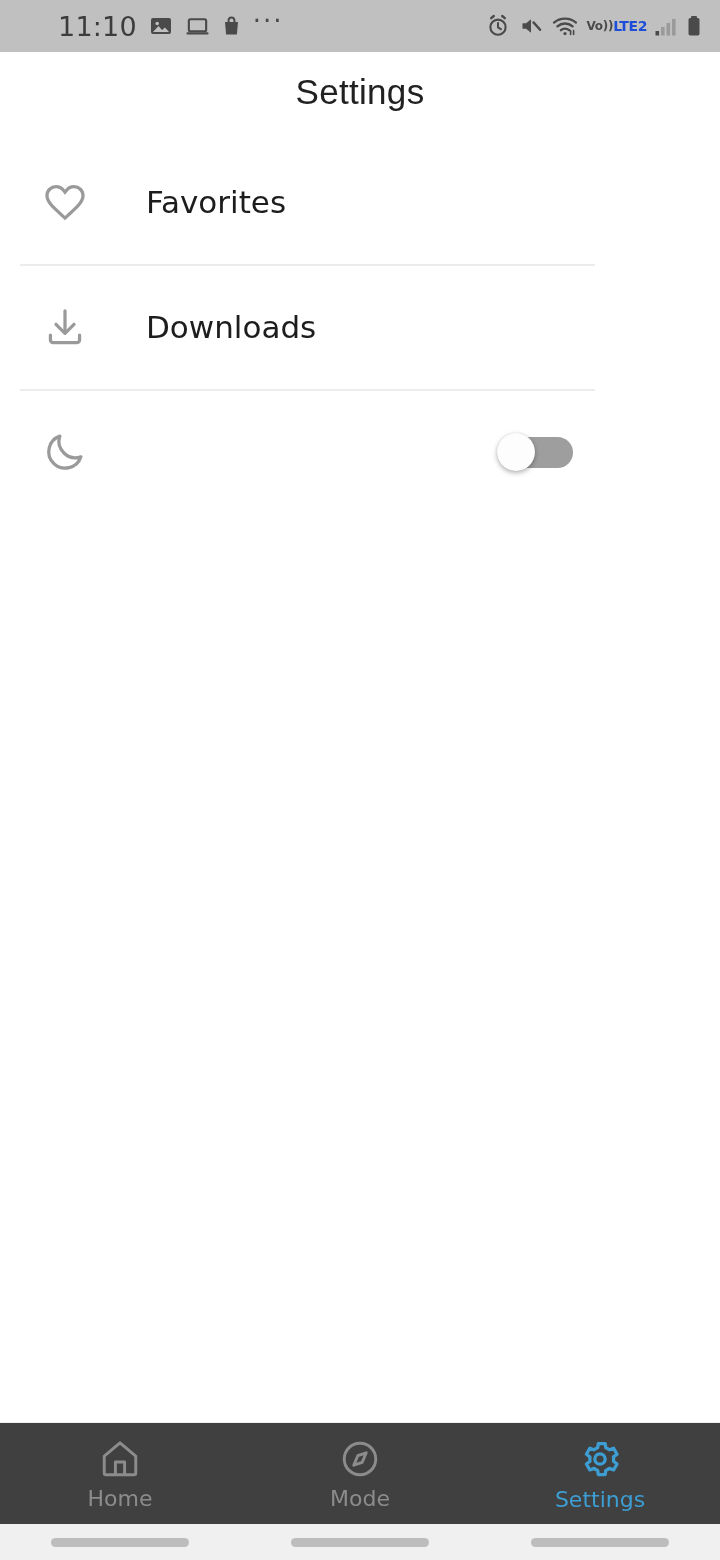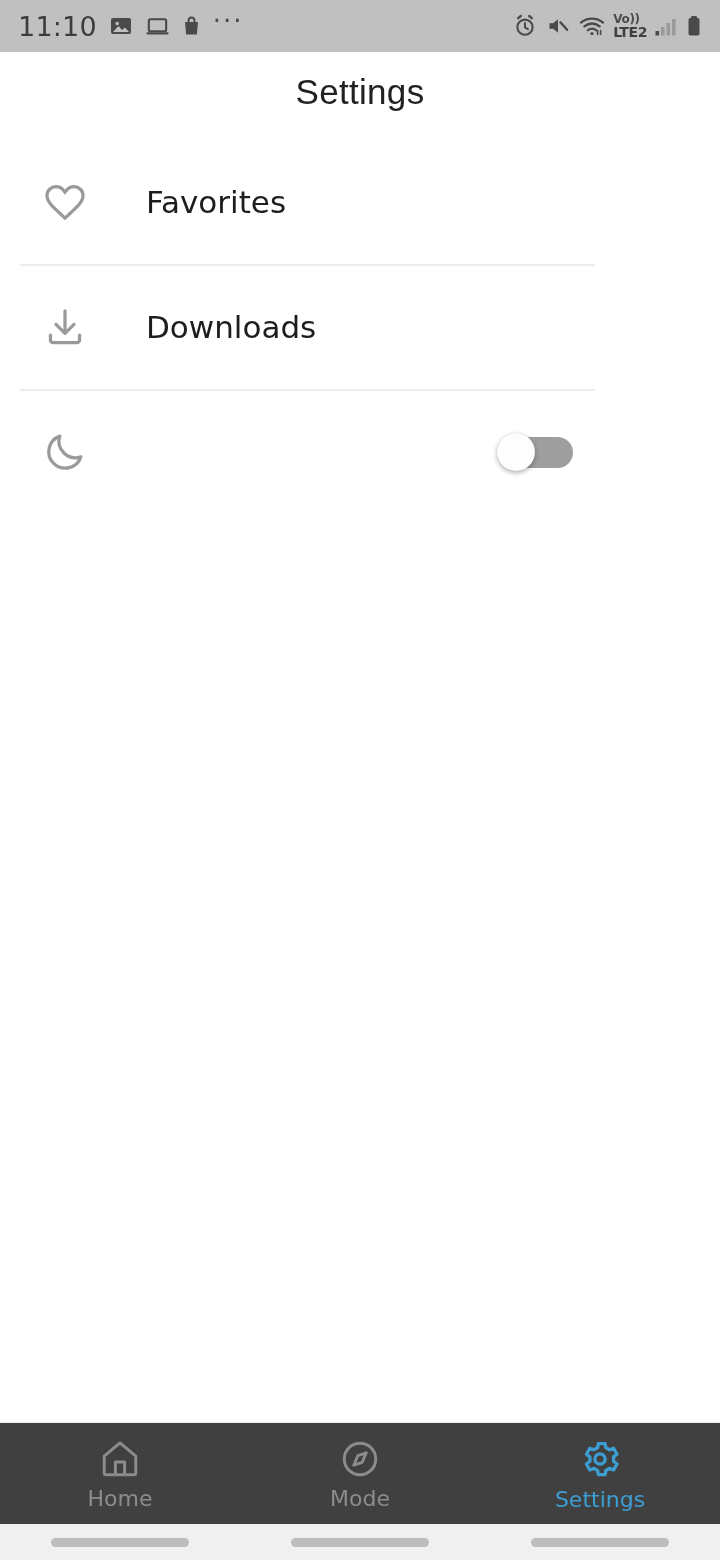--- a/index.html
+++ b/index.html
@@ -12,26 +12,26 @@
   .phone { position:relative; width:720px; height:1560px; background:#ffffff; }
 
   
   .statusbar {
     position:absolute; top:0; left:0; width:720px; height:52px;
     background:#c0c0c0; display:flex; align-items:center;
     padding:0 18px; color:#4a4a4a;
   }
   .sb-left { display:flex; align-items:center; gap:12px; }
   .sb-right { display:flex; align-items:center; gap:9px; margin-left:auto; }
-  .sb-time { font-size:27px; color:#3c3c3c; letter-spacing:.2px; line-height:1; }
+  .sb-time { font-size:27px; color:#3c3c3c; letter-spacing:.2px; line-height:1;margin-left:40px; }
   .sb-dots { font-size:26px; letter-spacing:2px; color:#4a4a4a; line-height:.6; padding-bottom:8px; }
   .sb-ico { display:block; }
-  .volte { display:flex; flex-direction:column; line-height:1; margin:0 -1px; }
+  .volte { display:flex; align-items:center; line-height:1; margin:0 -1px; }
   .volte .v1 { font-size:12px; font-weight:bold; color:#4a4a4a; letter-spacing:-.3px; }
-  .volte .v2 { font-size:14px; font-weight:bold; color:#404040; letter-spacing:-.4px; }
+  .volte .v2 { font-size:14px; font-weight:bold; color:#1d4ed8; letter-spacing:-.4px; }
 
   
   .page-title {
     position:absolute; top:72px; left:0; width:720px;
     text-align:center; font-size:35px; color:#212121;
     font-family:"Liberation Sans", sans-serif; letter-spacing:.3px;
   }
 
   
   .list { position:absolute; top:139px; left:0; width:615px; }

